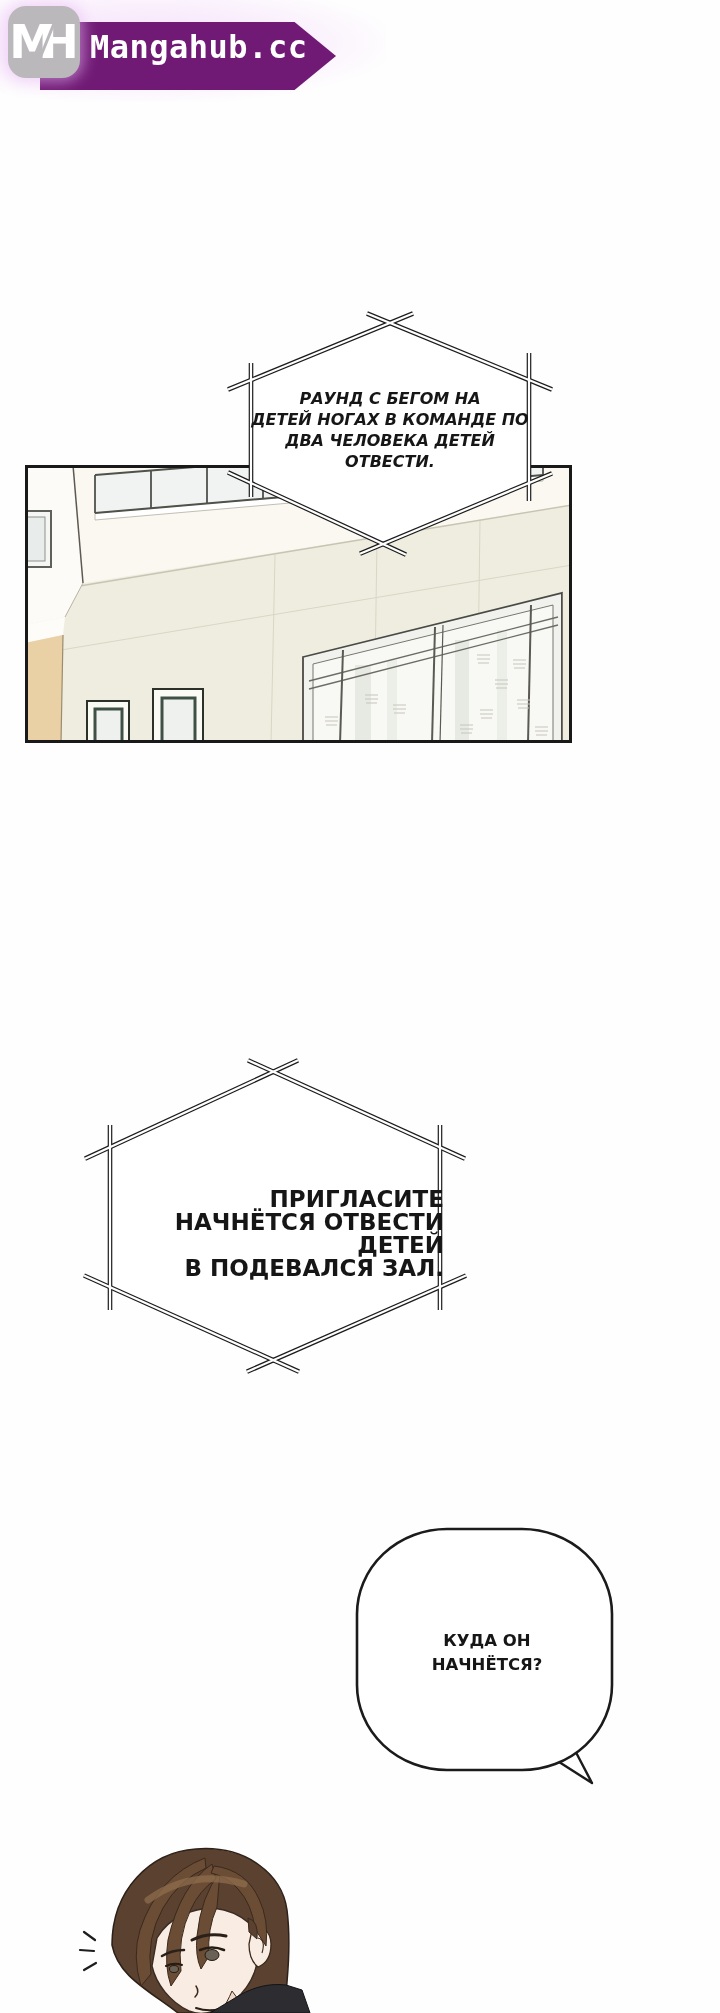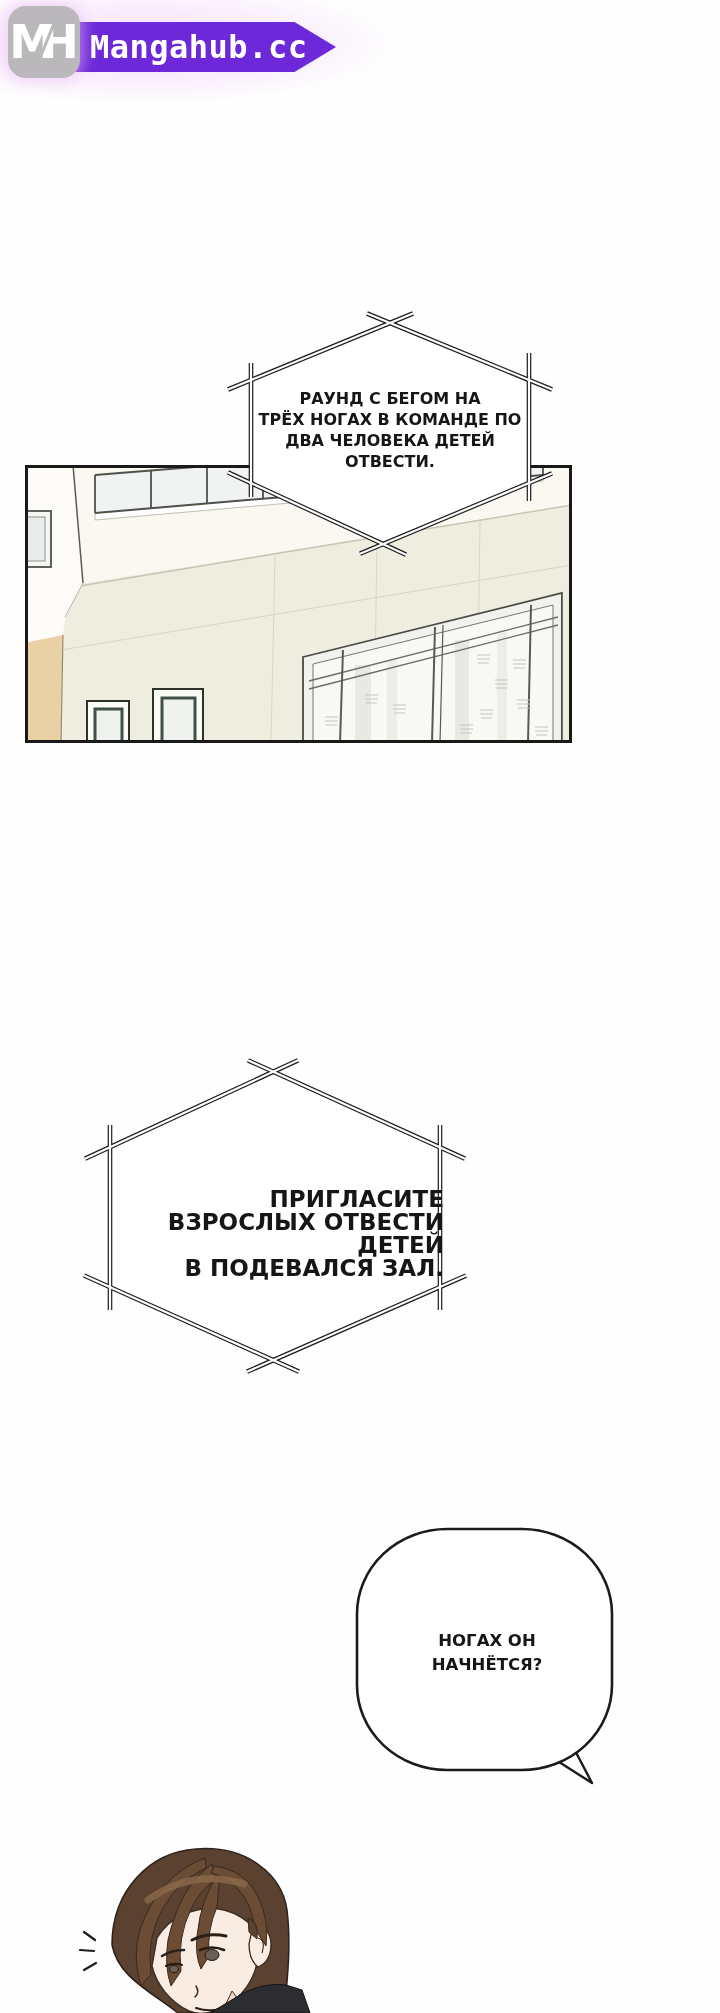--- a/index.html
+++ b/index.html
@@ -2,34 +2,34 @@
 <html><head>
 <meta charset="utf-8">
 <style>
   html,body{margin:0;padding:0;background:#ffffff;}
   .page{position:relative;width:720px;height:2013px;background:#fefefe;overflow:hidden;
         font-family:"DejaVu Sans",sans-serif;}
   
   .logo-glow{position:absolute;left:-14px;top:-16px;width:400px;height:118px;
     background:radial-gradient(ellipse at 40% 50%, rgba(238,198,248,0.55), rgba(238,198,248,0.18) 55%, transparent 75%);
     pointer-events:none;}
-  .logo-banner{position:absolute;left:40px;top:22px;width:296px;height:50px;background:#6d28d9;
+  .logo-banner{position:absolute;left:40px;top:22px;width:296px;height:68px;background:#701a75;
     clip-path:polygon(0 0,86% 0,100% 50%,86% 100%,0 100%);
     filter:drop-shadow(0 0 9px rgba(236,196,248,0.65));}
   .logo-banner span{display:block;padding-left:50px;line-height:50px;color:#ffffff;
     font-family:"DejaVu Sans Mono",monospace;font-weight:bold;font-size:32px;letter-spacing:0.5px;}
   .logo-tile{position:absolute;left:8px;top:6px;width:72px;height:72px;background:#bab8bb;border-radius:18px;
     box-shadow:0 0 14px 4px rgba(233,188,246,0.55);display:flex;align-items:center;justify-content:center;}
   .logo-tile .m,.logo-tile .h{color:#ffffff;font-weight:bold;font-size:46px;line-height:72px;}
   .logo-tile .h{margin-left:-15px;}
   .logo-slash{position:absolute;left:37px;top:15px;width:3px;height:42px;background:#bab8bb;transform:rotate(22deg);}
   
   .abs{position:absolute;}
   .bubble-text{position:absolute;text-align:center;color:#161616;font-weight:bold;z-index:6;}
-  .bt1{left:230px;top:388px;width:320px;font-size:16px;line-height:21px;}
+  .bt1{left:230px;top:388px;width:320px;font-size:16px;line-height:21px;font-style:italic;}
   .bt2{left:104px;top:1188px;width:340px;font-size:23px;line-height:23px;text-align:right;}
   .bt3{left:367px;top:1629px;width:240px;font-size:16.5px;line-height:24px;}
   svg{display:block;}
   .z-panel{z-index:1;} .z-bubble{z-index:5;} .z-char{z-index:2;}
 </style>
 </head>
 <body>
 
 <div class="page">
 
@@ -140,21 +140,21 @@
       <line x1="28" y1="99.5" x2="213" y2="23.5"></line>
       <line x1="167" y1="23.5" x2="352" y2="99.5"></line>
       <line x1="329" y1="63" x2="329" y2="211"></line>
       <line x1="160" y1="263.7" x2="352" y2="183.4"></line>
       <line x1="28" y1="182.4" x2="206" y2="264.7"></line>
       <line x1="51" y1="73" x2="51" y2="207"></line>
     </g>
   </svg>
   <div class="bubble-text bt1">
     <div>РАУНД С БЕГОМ НА</div>
-    <div>ТРЁХ НОГАХ В КОМАНДЕ ПО</div>
+    <div>ДЕТЕЙ НОГАХ В КОМАНДЕ ПО</div>
     <div>ДВА ЧЕЛОВЕКА ДЕТЕЙ</div>
     <div>ОТВЕСТИ.</div>
   </div>
 
   <svg class="abs z-bubble" style="left:70px;top:1040px" width="410" height="350" viewBox="0 0 410 350">
     <polygon points="203,32 370,107 370,247 203,320 40,247 40,107" fill="#ffffff"></polygon>
     <g stroke="#1c1c1c" stroke-width="4.6">
       <line x1="15" y1="118.7" x2="228" y2="20.3"></line>
       <line x1="178" y1="20.3" x2="395" y2="118.7"></line>
       <line x1="370" y1="85" x2="370" y2="270"></line>
@@ -166,30 +166,30 @@
       <line x1="15" y1="118.7" x2="228" y2="20.3"></line>
       <line x1="178" y1="20.3" x2="395" y2="118.7"></line>
       <line x1="370" y1="85" x2="370" y2="270"></line>
       <line x1="177" y1="331.7" x2="396" y2="235.6"></line>
       <line x1="14" y1="235.5" x2="229" y2="331.7"></line>
       <line x1="40" y1="85" x2="40" y2="270"></line>
     </g>
   </svg>
   <div class="bubble-text bt2">
     <div>ПРИГЛАСИТЕ</div>
-    <div>ВЗРОСЛЫХ ОТВЕСТИ ДЕТЕЙ</div>
+    <div>НАЧНЁТСЯ ОТВЕСТИ ДЕТЕЙ</div>
     <div>В ПОДЕВАЛСЯ ЗАЛ.</div>
   </div>
 
   <svg class="abs z-bubble" style="left:345px;top:1515px" width="285" height="285" viewBox="0 0 285 285">
     <polygon points="200,238 247,268 224,224" fill="#ffffff" stroke="#1b1b1b" stroke-width="2.4" stroke-linejoin="round"></polygon>
     <rect x="12" y="14" width="255" height="241" rx="90" ry="85" fill="#ffffff" stroke="#1b1b1b" stroke-width="2.6"></rect>
   </svg>
   <div class="bubble-text bt3">
-    <div>НОГАХ ОН</div>
+    <div>КУДА ОН</div>
     <div>НАЧНЁТСЯ?</div>
   </div>
 
   <svg class="abs z-char" style="left:0px;top:1780px" width="420" height="233" viewBox="0 0 420 233">
     <g stroke="#1d1d1d" stroke-width="2.2" stroke-linecap="round">
       <line x1="84" y1="152" x2="95" y2="160"></line>
       <line x1="80" y1="170" x2="94" y2="171"></line>
       <line x1="84" y1="190" x2="96" y2="183"></line>
     </g>
     <path d="M112,165 C112,110 150,72 196,69 C246,65 282,94 287,130 C291,162 288,196 284,233 L178,233 C148,210 118,196 112,165 Z" fill="#5a4130" stroke="#2e2119" stroke-width="1.5"></path>

